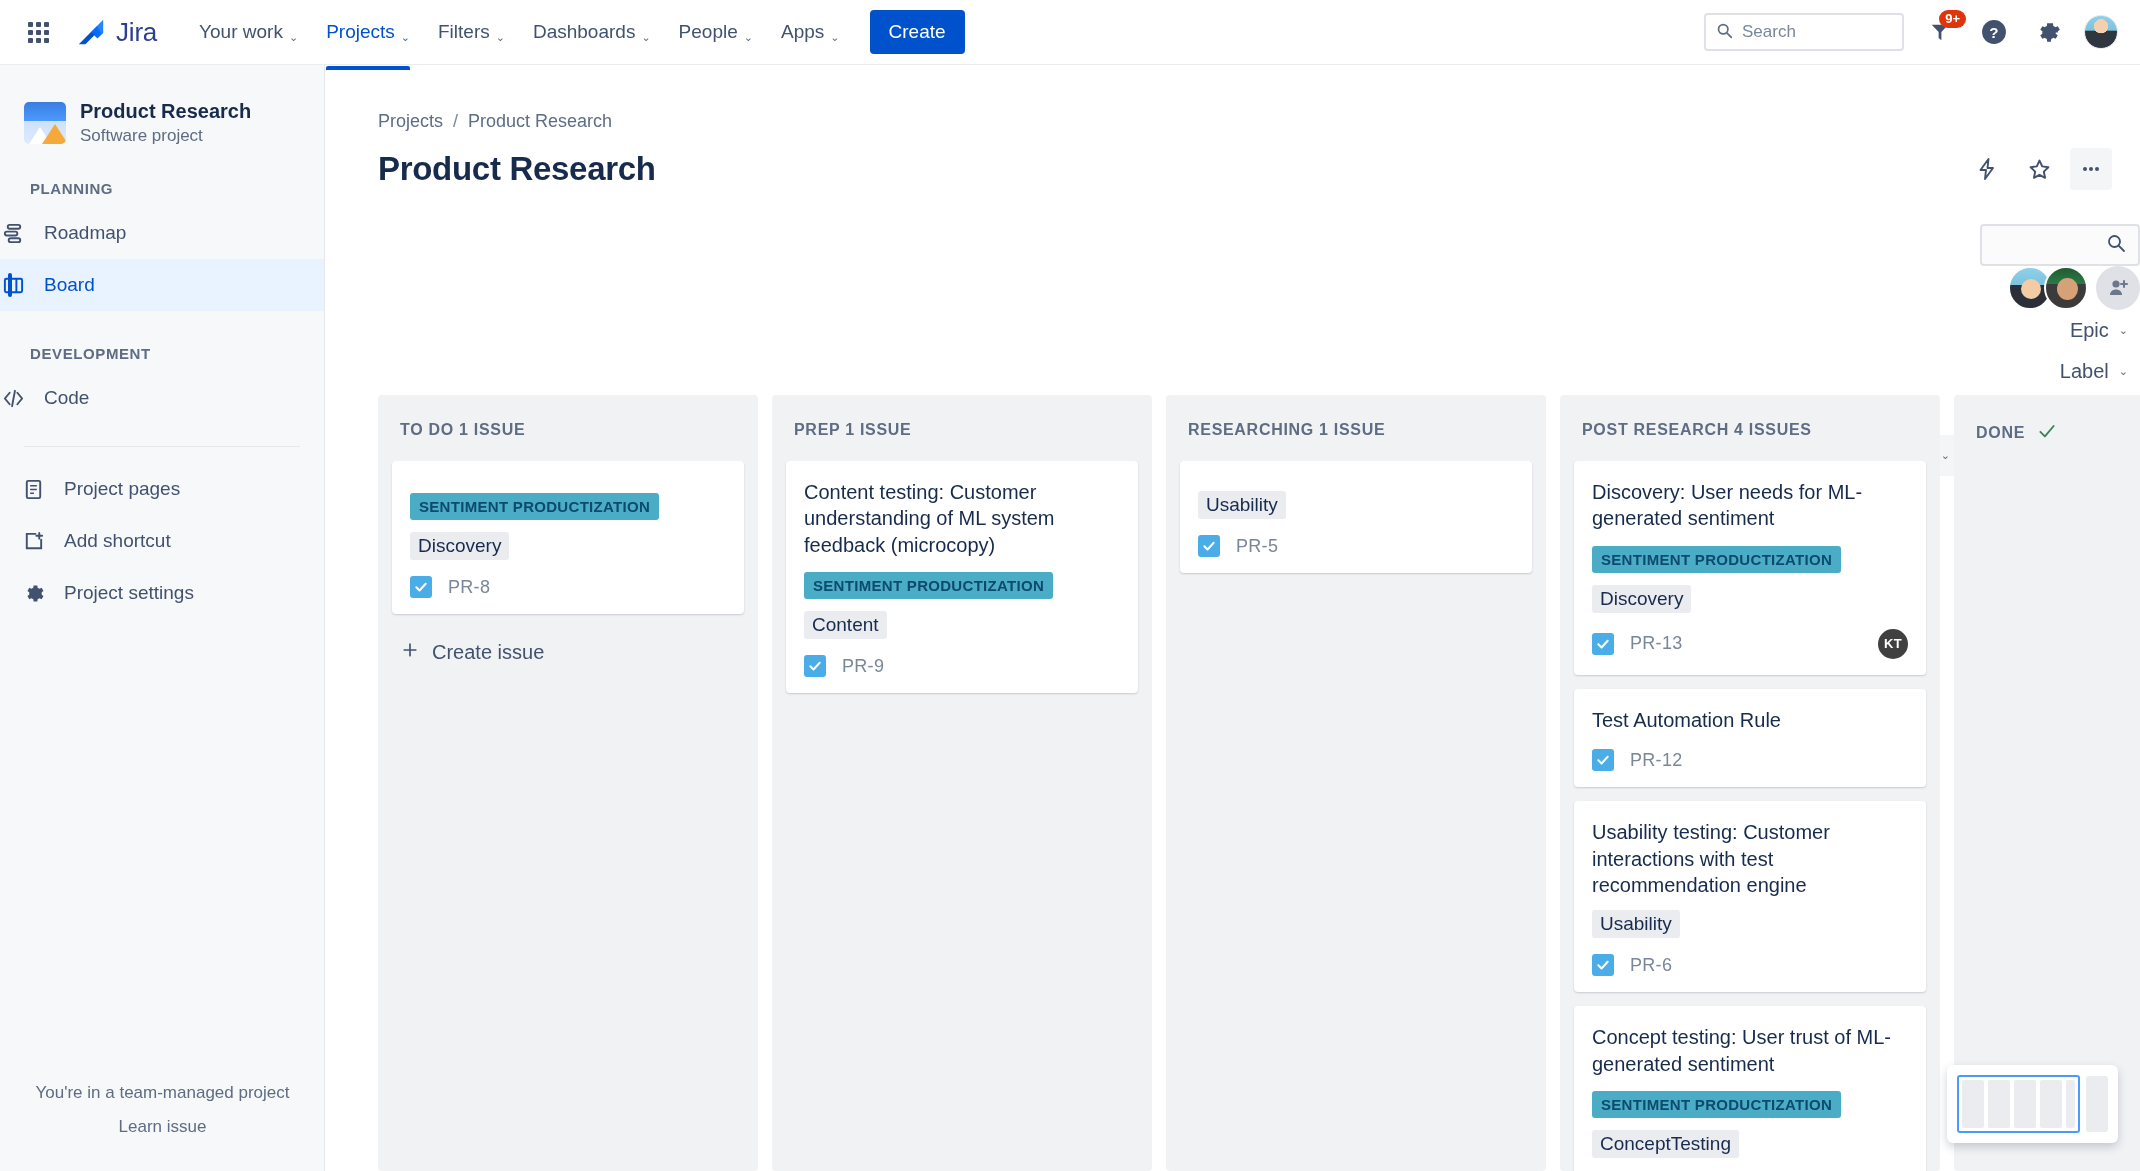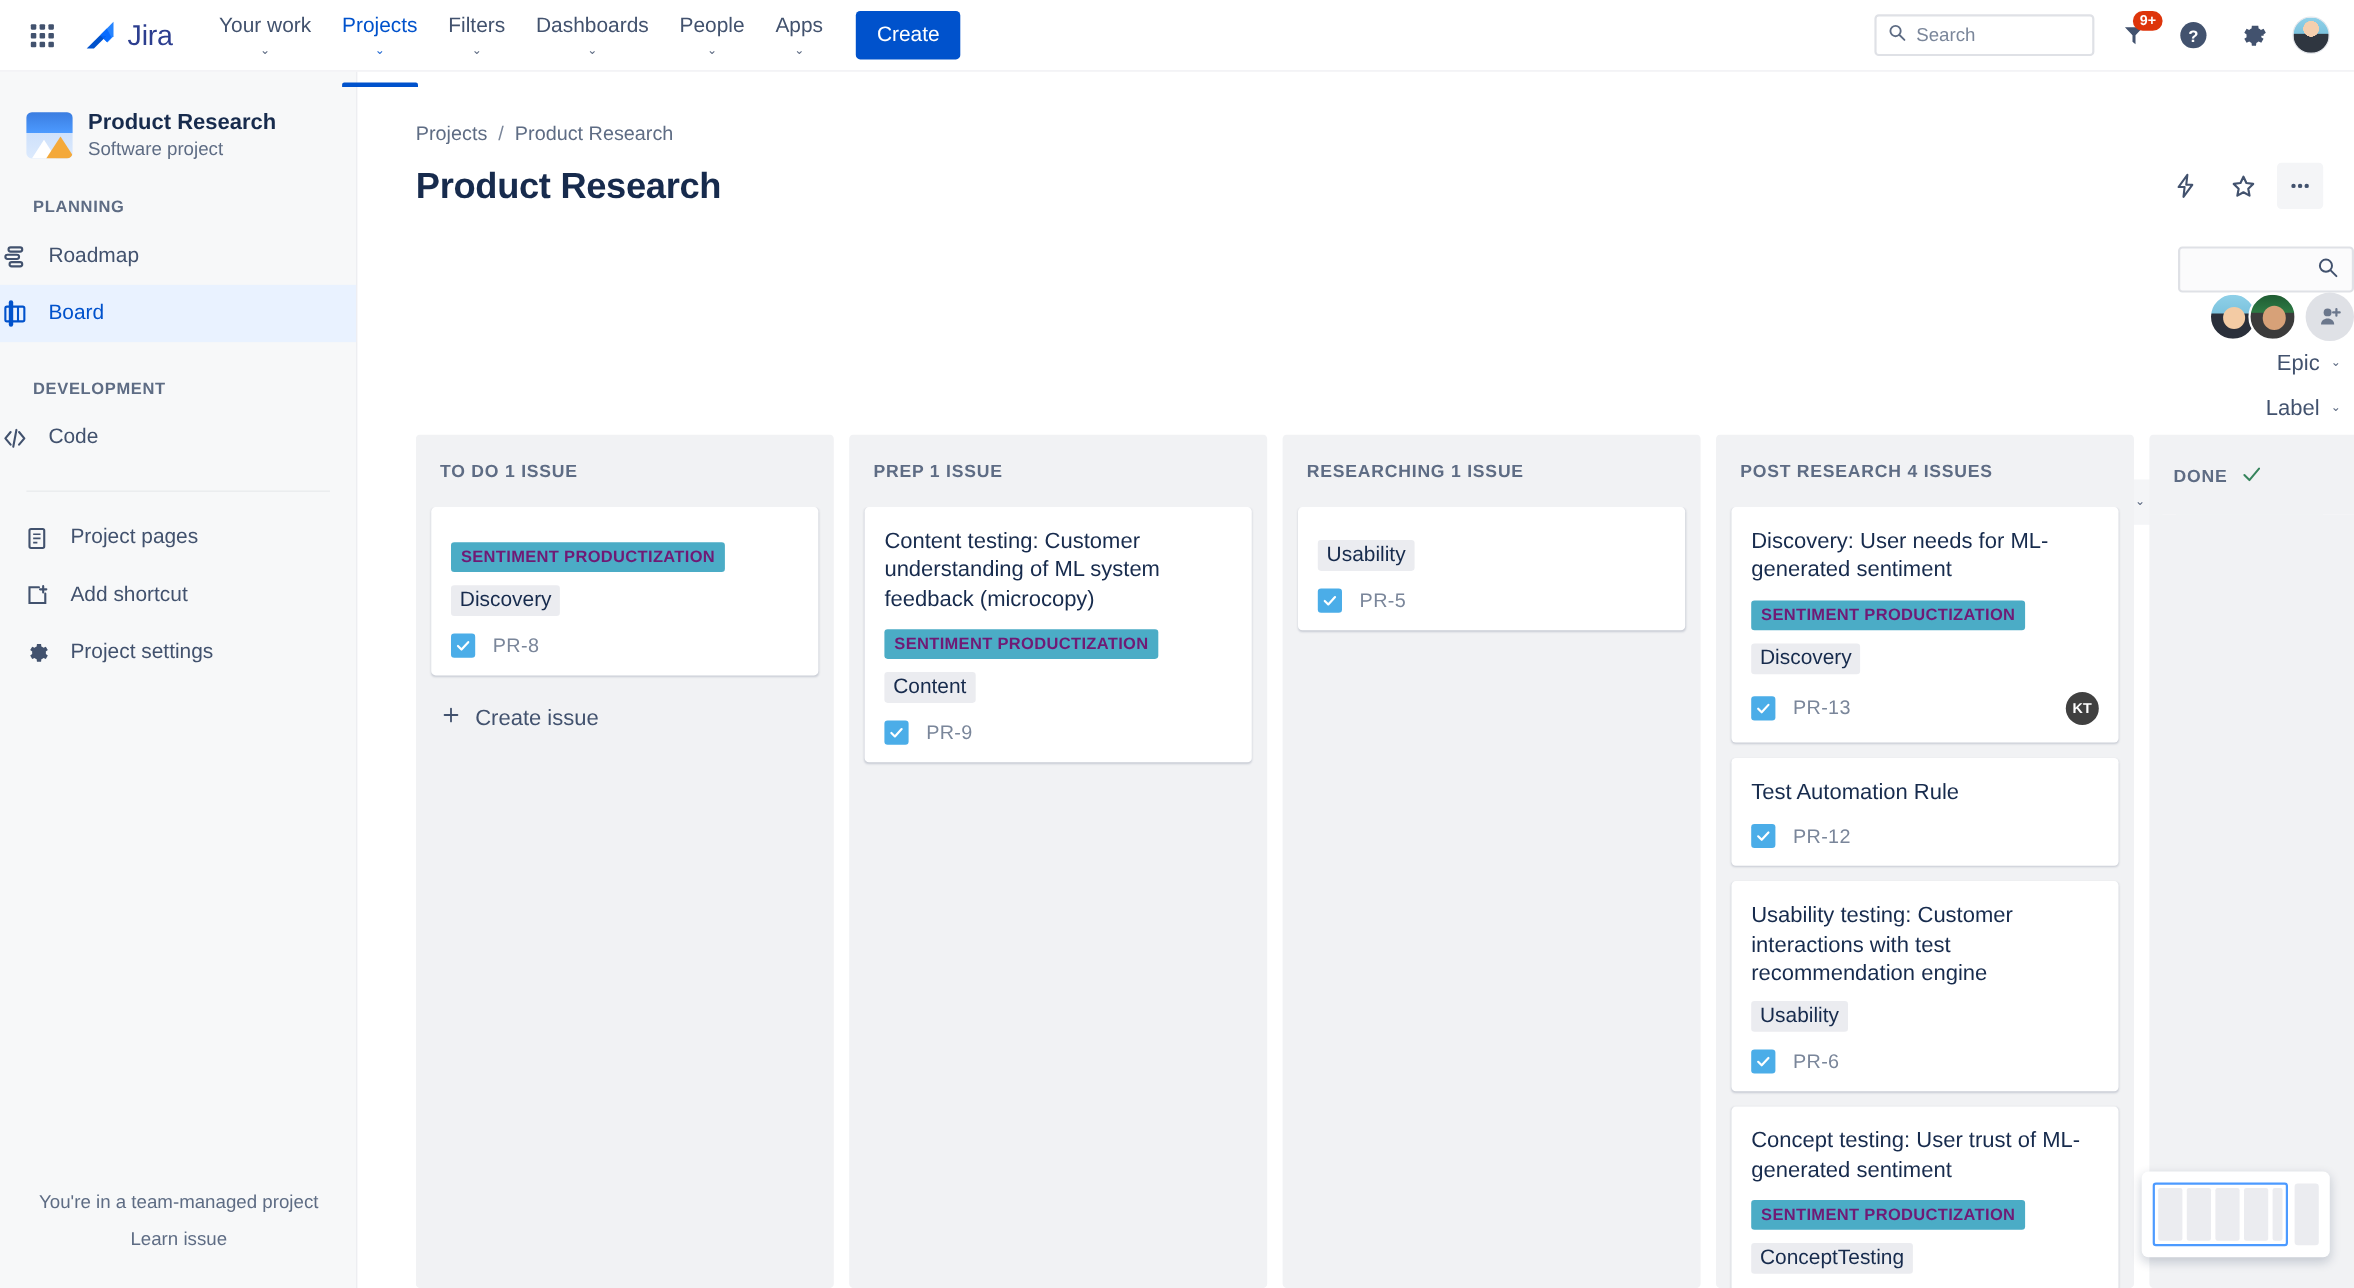--- a/index.html
+++ b/index.html
@@ -27,24 +27,24 @@
   }
   .apps-grid i { background: #42526e; border-radius: 1px; display:block; width:5px; height:5px;}
   .brand { display: flex; align-items: center; margin-left: 22px; cursor: pointer; }
   .brand-mark { width: 30px; height: 30px; position: relative; }
   .brand-name {
     margin-left: 10px; font-size: 26px; font-weight: 400;
     color: #2c3e8f; letter-spacing: -0.2px;
   }
   .nav-items { display: flex; align-items: center; margin-left: 30px; gap: 4px; }
   .nav-item {
-    display: flex; align-items: center; gap: 6px;
+    display: flex; align-items: flex-end; gap: 6px;
     padding: 7px 12px; border-radius: 3px;
     font-size: 19px; color: #42526e; cursor: pointer;
-    position: relative; white-space: nowrap; flex-direction: column;
+    position: relative; white-space: nowrap;
   }
   .nav-item.active { color: #0052cc; font-weight: 500; }
   .nav-item.active:after {
     content: ""; position: absolute; left: 12px; right: 12px; bottom: -20px;
     height: 4px; background: #0052cc; border-radius: 2px 2px 0 0;
   }
   .caret { font-size: 11px; line-height: 1; opacity: .85; }
   .create-btn {
     margin-left: 18px; background: #0052cc; color: #ffffff;
     font-size: 19px; font-weight: 500; padding: 11px 19px;
@@ -192,21 +192,21 @@
     padding: 0 14px 14px 14px; flex: 1; overflow: hidden;
     position: relative;
   }
   .card {
     background: #ffffff; border-radius: 4px; box-shadow: 0 1px 2px rgba(9,30,66,.18);
     padding: 18px 18px 16px 18px; margin-bottom: 14px; cursor: pointer;
   }
   .card-title { font-size: 20px; line-height: 1.32; color: #172b4d; }
   .epic-tag {
     display: inline-block; margin-top: 14px;
-    background: #4bacc6; color: #701a75; font-size: 15px; font-weight: 700;
+    background: #4bacc6; color: #0c4a6e; font-size: 15px; font-weight: 700;
     letter-spacing: .3px; padding: 5px 9px; border-radius: 3px;
   }
   .label-tag {
     display: inline-block; margin-top: 12px;
     background: #ebecf0; color: #172b4d; font-size: 19px;
     padding: 3px 8px; border-radius: 3px;
   }
   .card-foot { display: flex; align-items: center; margin-top: 16px; }
   .check {
     width: 22px; height: 22px; border-radius: 3px; background: #4bade8;

